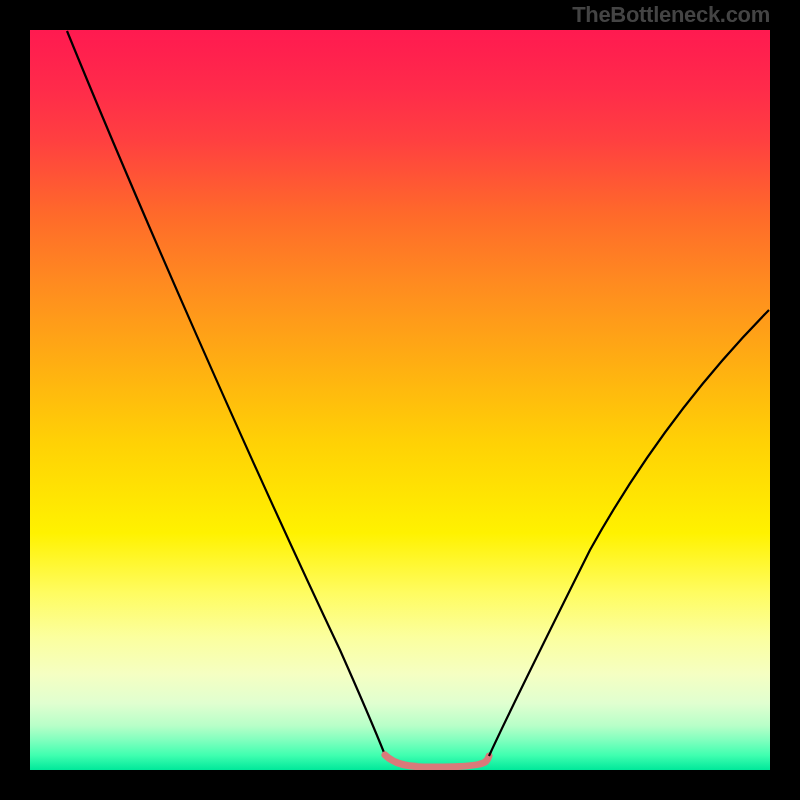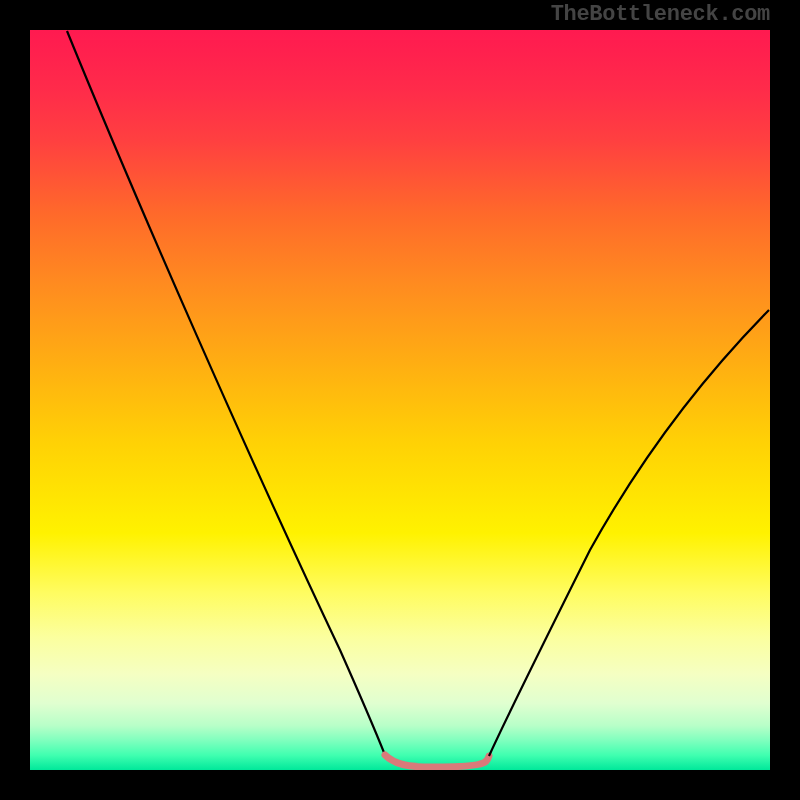--- a/index.html
+++ b/index.html
@@ -32,21 +32,21 @@
       #b8ffc8 94%,
       #7fffbe 96%,
       #40ffb0 98%,
       #00e89a 100%);
   }
   .watermark {
     position: absolute;
     top: 2px;
     right: 30px;
     color: #444;
-    font-family: Liberation Mono, monospace;
+    font-family: Liberation Sans, sans-serif;
     font-size: 22px;
     font-weight: bold;
     letter-spacing: -0.3px;
   }
   svg.curves {
     position: absolute;
     left: 30px;
     top: 30px;
     width: 740px;
     height: 740px;

